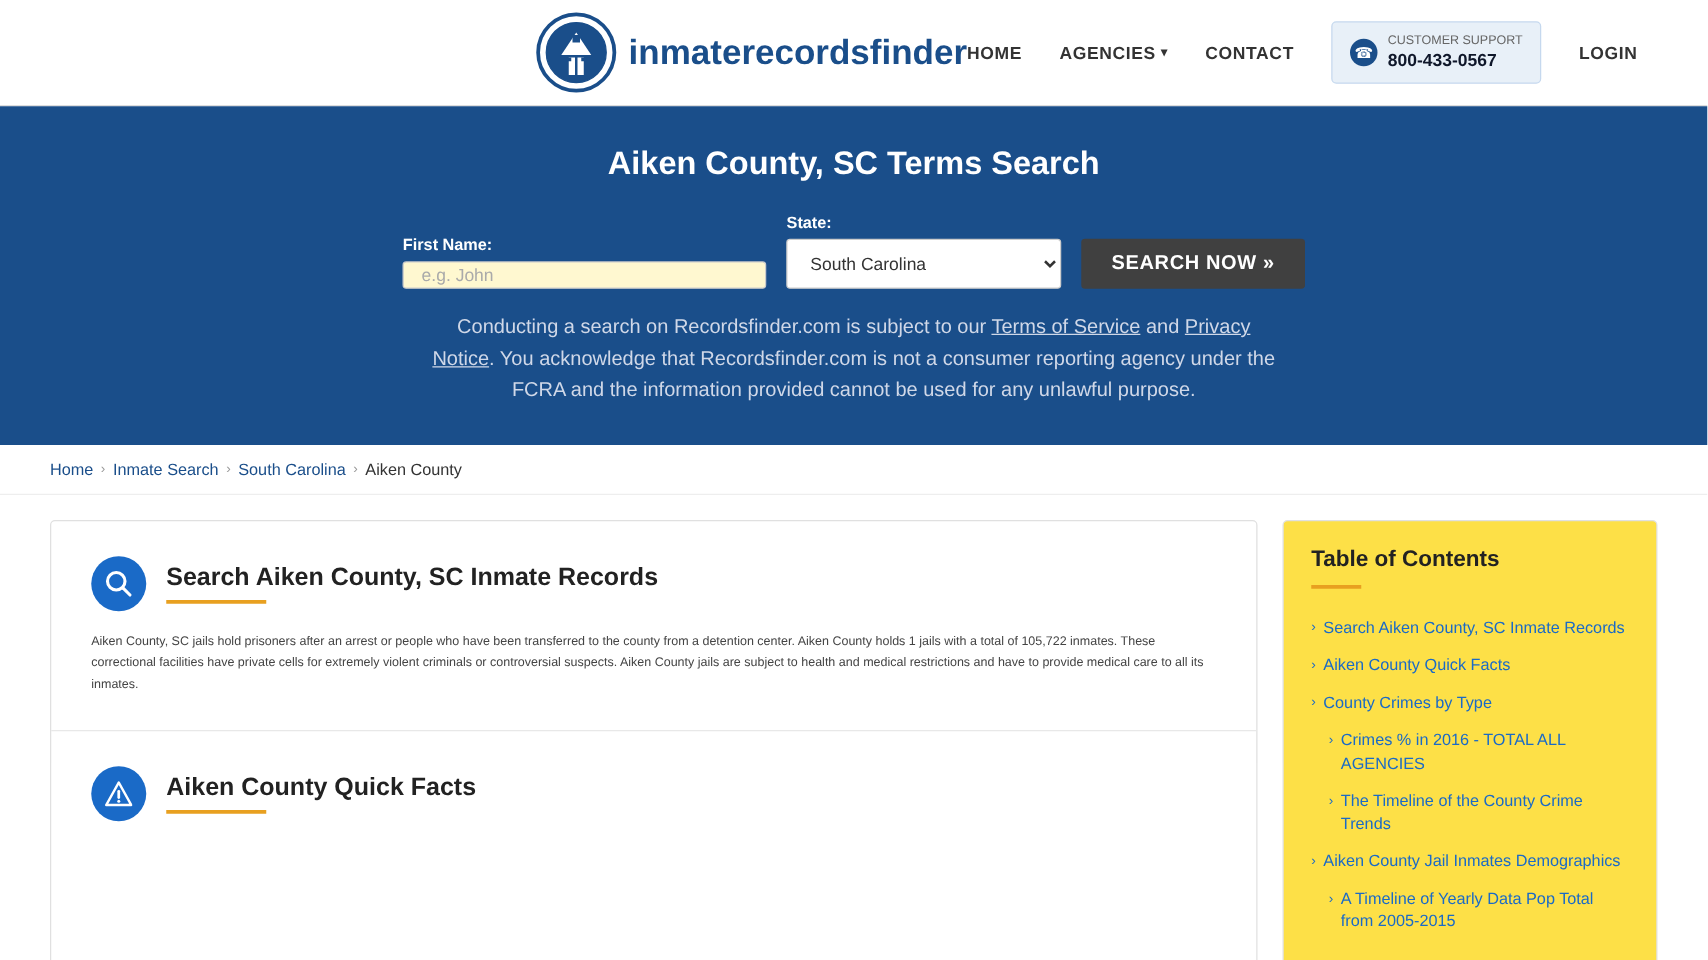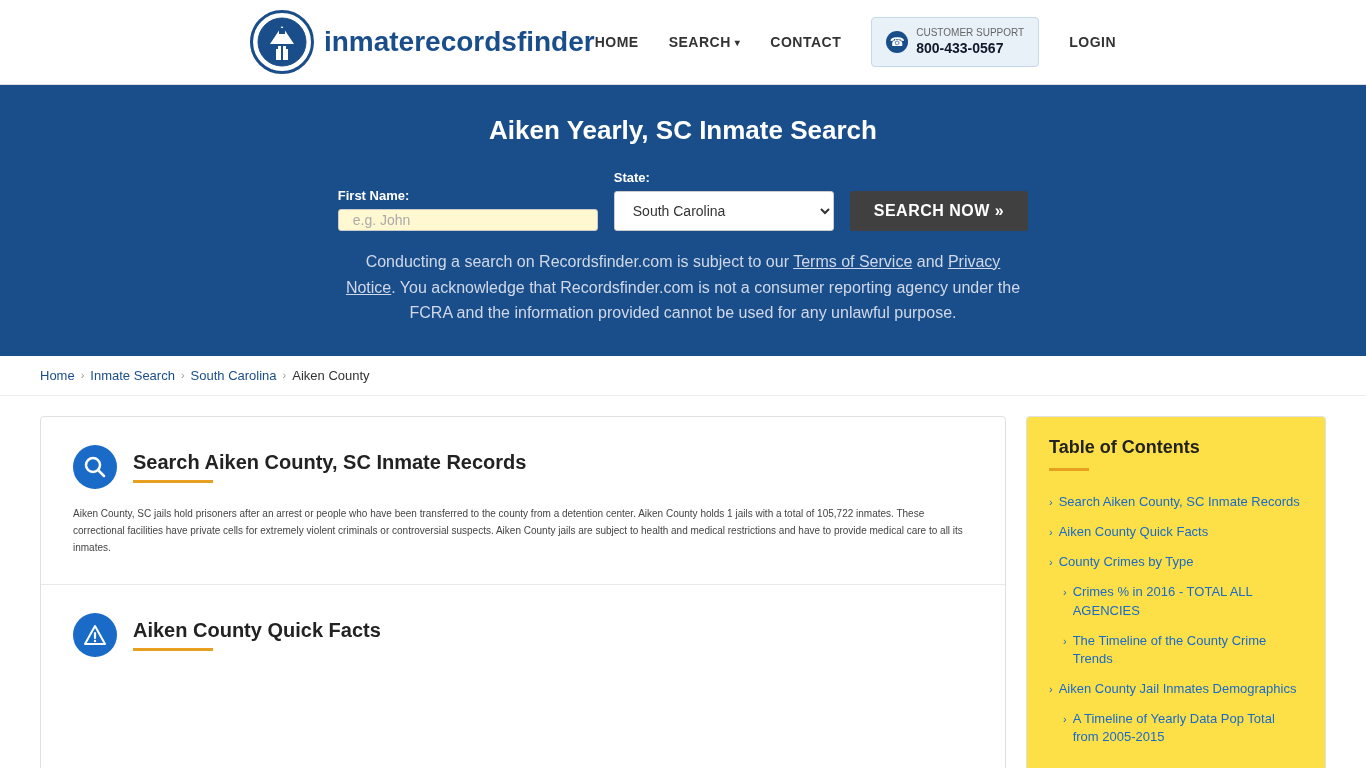--- a/index.html
+++ b/index.html
@@ -2,21 +2,21 @@
 <html><head>
   <meta charset="utf-8">
   <style>
     * { box-sizing: border-box; margin: 0; padding: 0; }
     body { font-family: Arial, sans-serif; font-size: 14px; color: #333; background: #fff; }
 
     
     .header {
       display: flex;
       align-items: center;
-      justify-content: center;
+      justify-content: flex-end;
       padding: 10px 56px;
       border-bottom: 1px solid #ddd;
       background: #fff;
     }
     .logo-area {
       display: flex;
       align-items: center;
       gap: 10px;
     }
     .logo-circle {
@@ -120,21 +120,21 @@
       font-weight: 600;
       text-align: left;
     }
     .form-input {
       background: #fff8d0;
       border: 1px solid #ccc;
       border-radius: 3px;
       padding: 2px 14px;
       font-size: 14px;
       color: #999;
-      width: 260px;
+      width: 291px;
     }
     .form-input::placeholder { color: #aaa; }
     .state-select {
       background: #fff;
       border: 1px solid #ccc;
       border-radius: 3px;
       padding: 10px 14px;
       font-size: 14px;
       color: #333;
       width: 220px;
@@ -291,37 +291,37 @@
       </svg>
     </div>
     <div class="logo-text">
       <span>inmaterecords</span><span style="font-weight:700;color:#1a4e8a">finder</span>
     </div>
   </div>
 
   <nav class="nav">
     <a class="nav-item">HOME</a>
     <a class="nav-item nav-records">
-      <span>SEARCH</span>
+      <span>AGENCIES</span>
       <span class="nav-chevron">▾</span>
     </a>
     <a class="nav-item">CONTACT</a>
     <div class="support-btn">
       <div class="support-icon">☎</div>
       <div class="support-text">
         <span class="support-label">CUSTOMER SUPPORT</span>
         <span class="support-number">800-433-0567</span>
       </div>
     </div>
     <a class="nav-item login-btn">LOGIN</a>
   </nav>
 </header>
 
 <section class="search-banner">
-  <h1>Aiken Yearly, SC Inmate Search</h1>
+  <h1>Aiken County, SC Terms Search</h1>
   <div class="search-form">
     <div class="form-group">
       <label class="form-label">First Name:</label>
       <input class="form-input" type="text" placeholder="e.g. John" style="">
     </div>
     <div class="form-group">
       <label class="form-label">State:</label>
       <select class="state-select">
         <option>South Carolina</option>
       </select>

